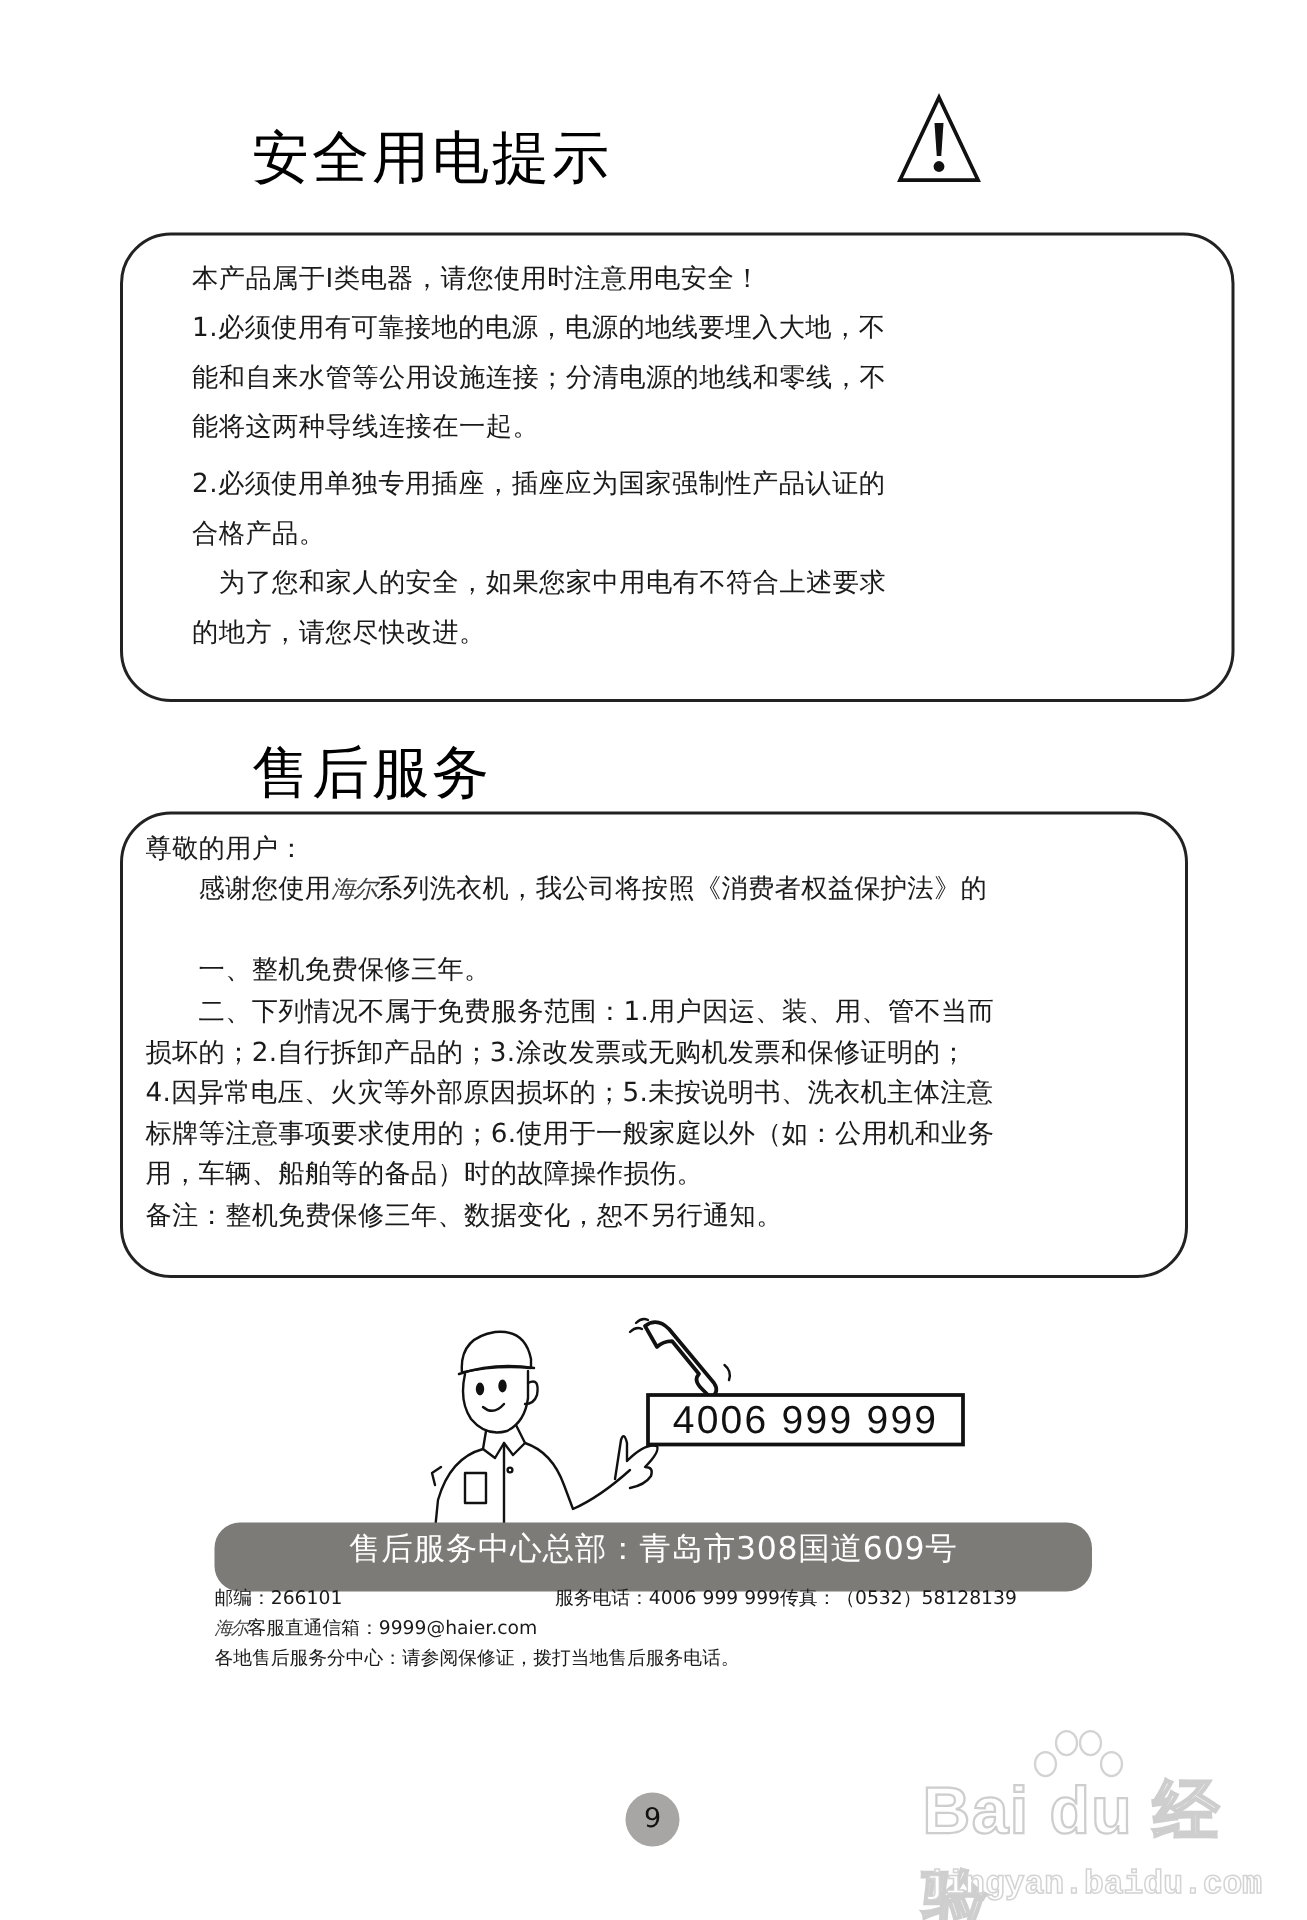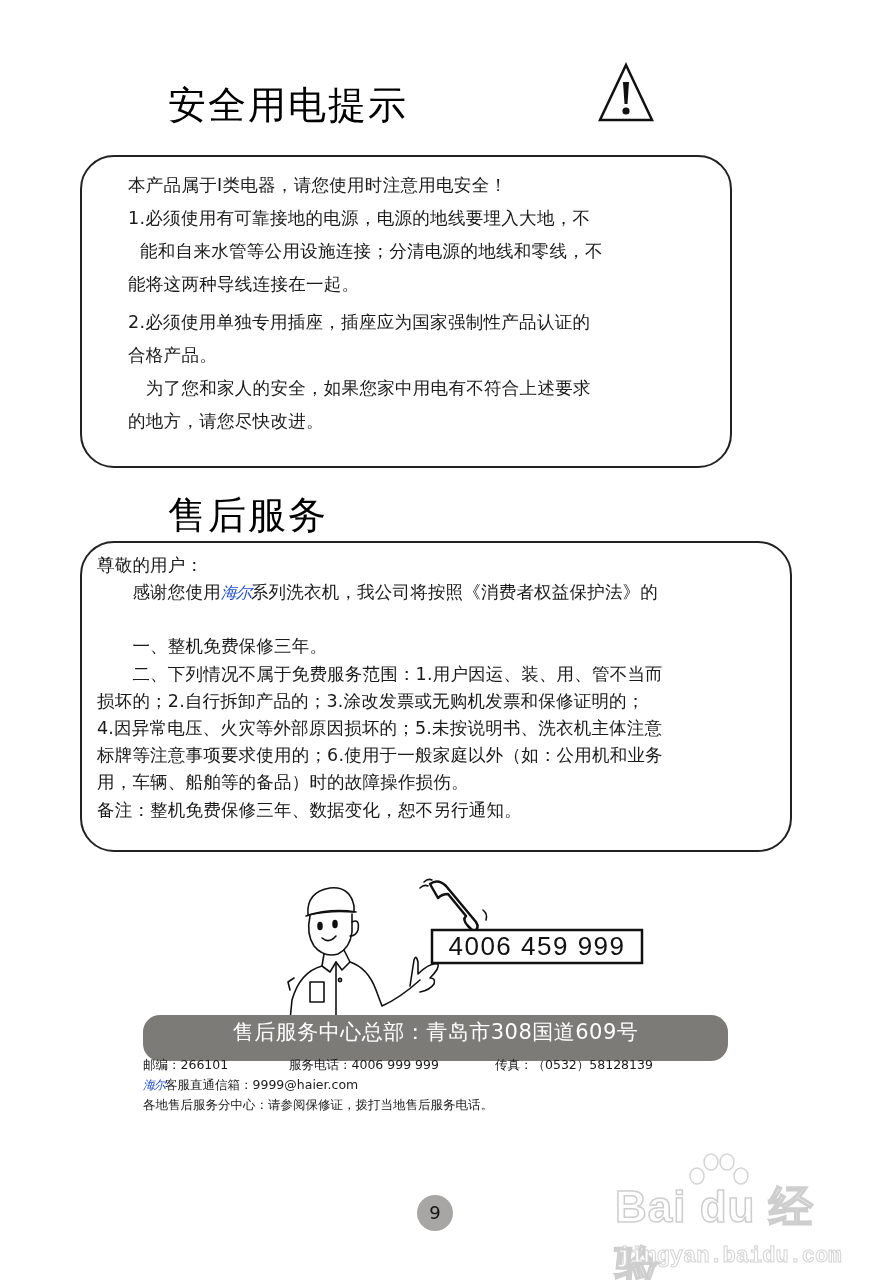--- a/index.html
+++ b/index.html
@@ -6,27 +6,27 @@
   html, body { width: 871px; height: 1280px; background: #ffffff; overflow: hidden; }
   body { position: relative; font-family: "DejaVu Sans", "Liberation Sans", sans-serif; color: #1a1a1a; }
 
   .h1 { position: absolute; font-size: 38px; font-weight: normal; letter-spacing: 2px; color: #000000; }
   #safety-title { left: 168px; top: 80px; }
   #service-title { left: 168px; top: 490px; }
 
   #warning-icon { position: absolute; left: 597px; top: 62px; width: 58px; height: 62px; }
 
   .box { position: absolute; border: 2.5px solid #222; border-radius: 34px; background: #fff; }
-  #safety-box { left: 80px; top: 155px; width: 652px; height: 313px; }
+  #safety-box { left: 80px; top: 155px; width: 743px; height: 313px; }
   #service-box { left: 80px; top: 541px; width: 712px; height: 311px; }
 
   .safety-line { position: absolute; left: 46px; font-size: 17.5px; color: #1a1a1a; white-space: nowrap; letter-spacing: 0.3px; }
   .service-line { position: absolute; font-size: 17.5px; color: #1a1a1a; white-space: nowrap; letter-spacing: 0.2px; }
 
-  .brand-script { font-family: "DejaVu Serif", serif; font-style: italic; font-size: 16px; letter-spacing: -1px; color: #1d4ed8; }
+  .brand-script { font-family: "DejaVu Serif", serif; font-style: italic; font-size: 16px; letter-spacing: -1px; color: #404040; }
 
   #illustration { position: absolute; left: 280px; top: 870px; width: 380px; height: 150px; }
 
   #hq-bar { position: absolute; left: 143px; top: 1015px; width: 585px; height: 46px; background: #7d7b78; border-radius: 17px; color: #fff; font-size: 21px; line-height: 34px; text-align: center; letter-spacing: 0.5px; }
 
   .contact { position: absolute; left: 143px; font-size: 12.5px; color: #1a1a1a; white-space: nowrap; }
   #contact-row1 span { display: inline-block; }
 
   #page-number { position: absolute; left: 417px; top: 1195px; width: 36px; height: 36px; border-radius: 50%; background: #a7a6a4; color: #111; font-size: 18px; text-align: center; line-height: 36px; }
 
@@ -41,21 +41,21 @@
 
 <svg id="warning-icon" viewBox="0 0 58 62">
   <polygon points="29,3 55,58 3,58" fill="none" stroke="#111" stroke-width="2.5" stroke-linejoin="miter"></polygon>
   <path d="M26,20 L32,20 L30.5,42 L27.5,42 Z" fill="#111"></path>
   <circle cx="29" cy="49" r="3.6" fill="#111"></circle>
 </svg>
 
 <div class="box" id="safety-box">
   <div class="safety-line" style="top:16px;">本产品属于Ⅰ类电器，请您使用时注意用电安全！</div>
   <div class="safety-line" style="top:49px;">1.必须使用有可靠接地的电源，电源的地线要埋入大地，不</div>
-  <div class="safety-line" style="top:82px;margin-left:12px;">能和自来水管等公用设施连接；分清电源的地线和零线，不</div>
+  <div class="safety-line" style="top:82px;">能和自来水管等公用设施连接；分清电源的地线和零线，不</div>
   <div class="safety-line" style="top:115px;">能将这两种导线连接在一起。</div>
   <div class="safety-line" style="top:153px;">2.必须使用单独专用插座，插座应为国家强制性产品认证的</div>
   <div class="safety-line" style="top:186px;">合格产品。</div>
   <div class="safety-line" style="top:219px;">　为了您和家人的安全，如果您家中用电有不符合上述要求</div>
   <div class="safety-line" style="top:252px;">的地方，请您尽快改进。</div>
 </div>
 
 <div class="h1" id="service-title">售后服务</div>
 
 <div class="box" id="service-box">
@@ -97,26 +97,26 @@
     <path d="M150,14 Q158,8 166,16 L196,52 Q200,58 194,62 L188,56 Q182,50 186,46 L168,24 Q162,24 158,28 Z" stroke-width="2.5"></path>
     <path d="M144,12 Q148,8 152,10"></path>
     <path d="M140,18 Q144,14 148,16"></path>
     <path d="M203,40 Q208,44 206,50"></path>
 
     <path d="M192,62 Q200,72 210,66 Q220,60 226,70 Q234,78 244,70 Q252,64 258,72"></path>
   </g>
 
   <rect x="152" y="60" width="210" height="33" fill="#fff" stroke="#111" stroke-width="2.5"></rect>
 </svg>
-<div style="position:absolute; left:432px; top:930px; width:210px; height:33px; line-height:33px; text-align:center; font-family:'Liberation Sans',sans-serif; font-size:26px; letter-spacing:1.5px; color:#111;">4006 459 999</div>
+<div style="position:absolute; left:432px; top:930px; width:210px; height:33px; line-height:33px; text-align:center; font-family:'Liberation Sans',sans-serif; font-size:26px; letter-spacing:1.5px; color:#111;">4006 999 999</div>
 
 <div id="hq-bar">售后服务中心总部：青岛市308国道609号</div>
 
 <div class="contact" id="contact-row1" style="top:1057px;">
-  <span style="width:146px;">邮编：266101</span><span style="width:206px;">服务电话：4006 999 999</span><span>传真：（0532）58128139</span>
+  <span style="width:171px;">邮编：266101</span><span style="width:206px;text-align:right;">服务电话：4006 999 999</span><span>传真：（0532）58128139</span>
 </div>
 <div class="contact" style="top:1077px;">
   <span class="brand-script" style="font-size:12px;">海尔</span><span>客服直通信箱：9999@haier.com</span>
 </div>
 <div class="contact" style="top:1097px;">各地售后服务分中心：请参阅保修证，拨打当地售后服务电话。</div>
 
 <div id="page-number">9</div>
 
 <div id="watermark">
   <svg style="position:absolute; left:68px; top:0;" width="70" height="40" viewBox="0 0 70 40">

